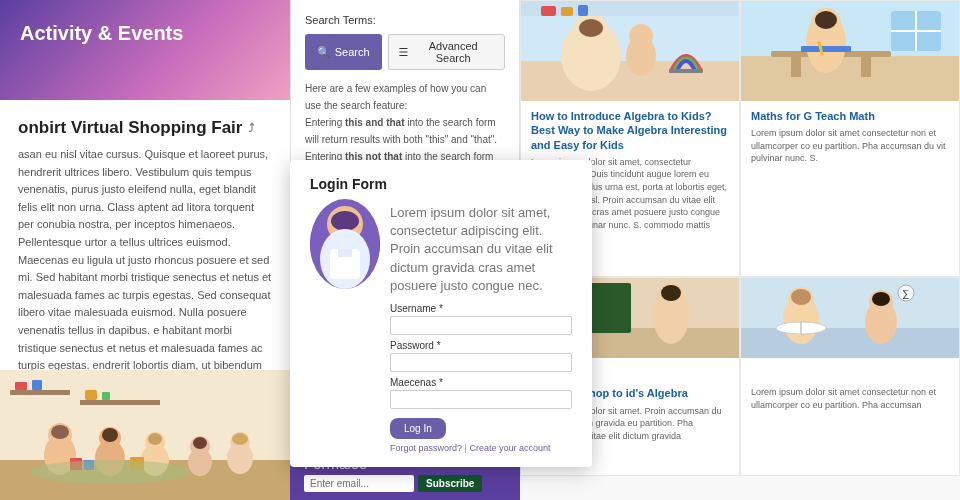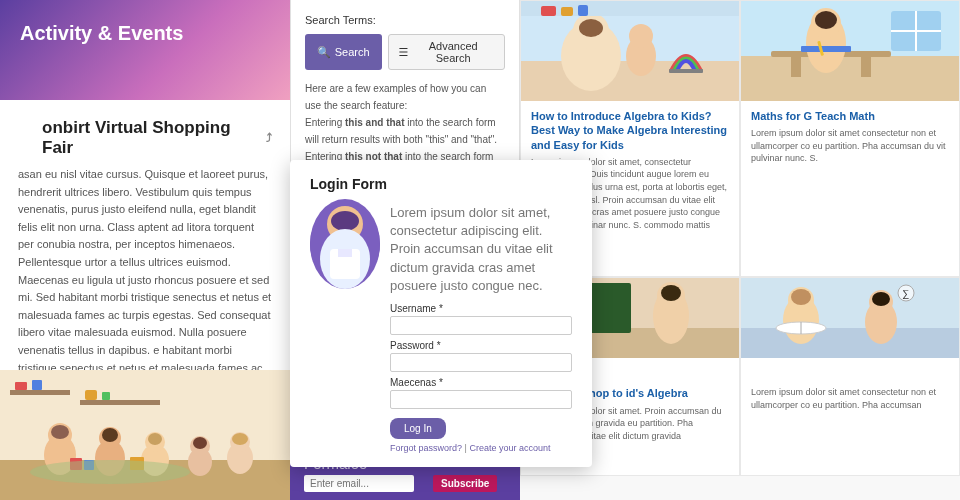--- a/index.html
+++ b/index.html
@@ -39,21 +39,20 @@
       flex: 1;
     }
     .article-title {
       font-size: 17px;
       font-weight: bold;
       color: #222;
       margin-bottom: 8px;
       display: flex;
       align-items: center;
       gap: 6px;
-      margin-left: 24px;
     }
     .share-icon {
       font-size: 12px;
       color: #888;
       cursor: pointer;
     }
     .article-text {
       font-size: 11px;
       color: #555;
       line-height: 1.6;
@@ -322,32 +321,32 @@
       color: #fff;
       font-size: 11px;
       font-weight: bold;
     }
     .newsletter-bar-sub {
       color: rgba(255,255,255,0.75);
       font-size: 15px;
     }
     .newsletter-bar-input {
       display: flex;
-      gap: 19px;
+      gap: 4px;
       margin-top: 3px;
     }
     .newsletter-bar-input input {
       padding: 3px 6px;
       font-size: 10px;
       border: none;
       border-radius: 2px;
       width: 110px;
     }
     .newsletter-bar-input button {
-      background: #be185d;
+      background: #14532d;
       color: #fff;
       border: none;
       padding: 3px 8px;
       font-size: 10px;
       border-radius: 2px;
       cursor: pointer;
       font-weight: bold;
     }
 
     

